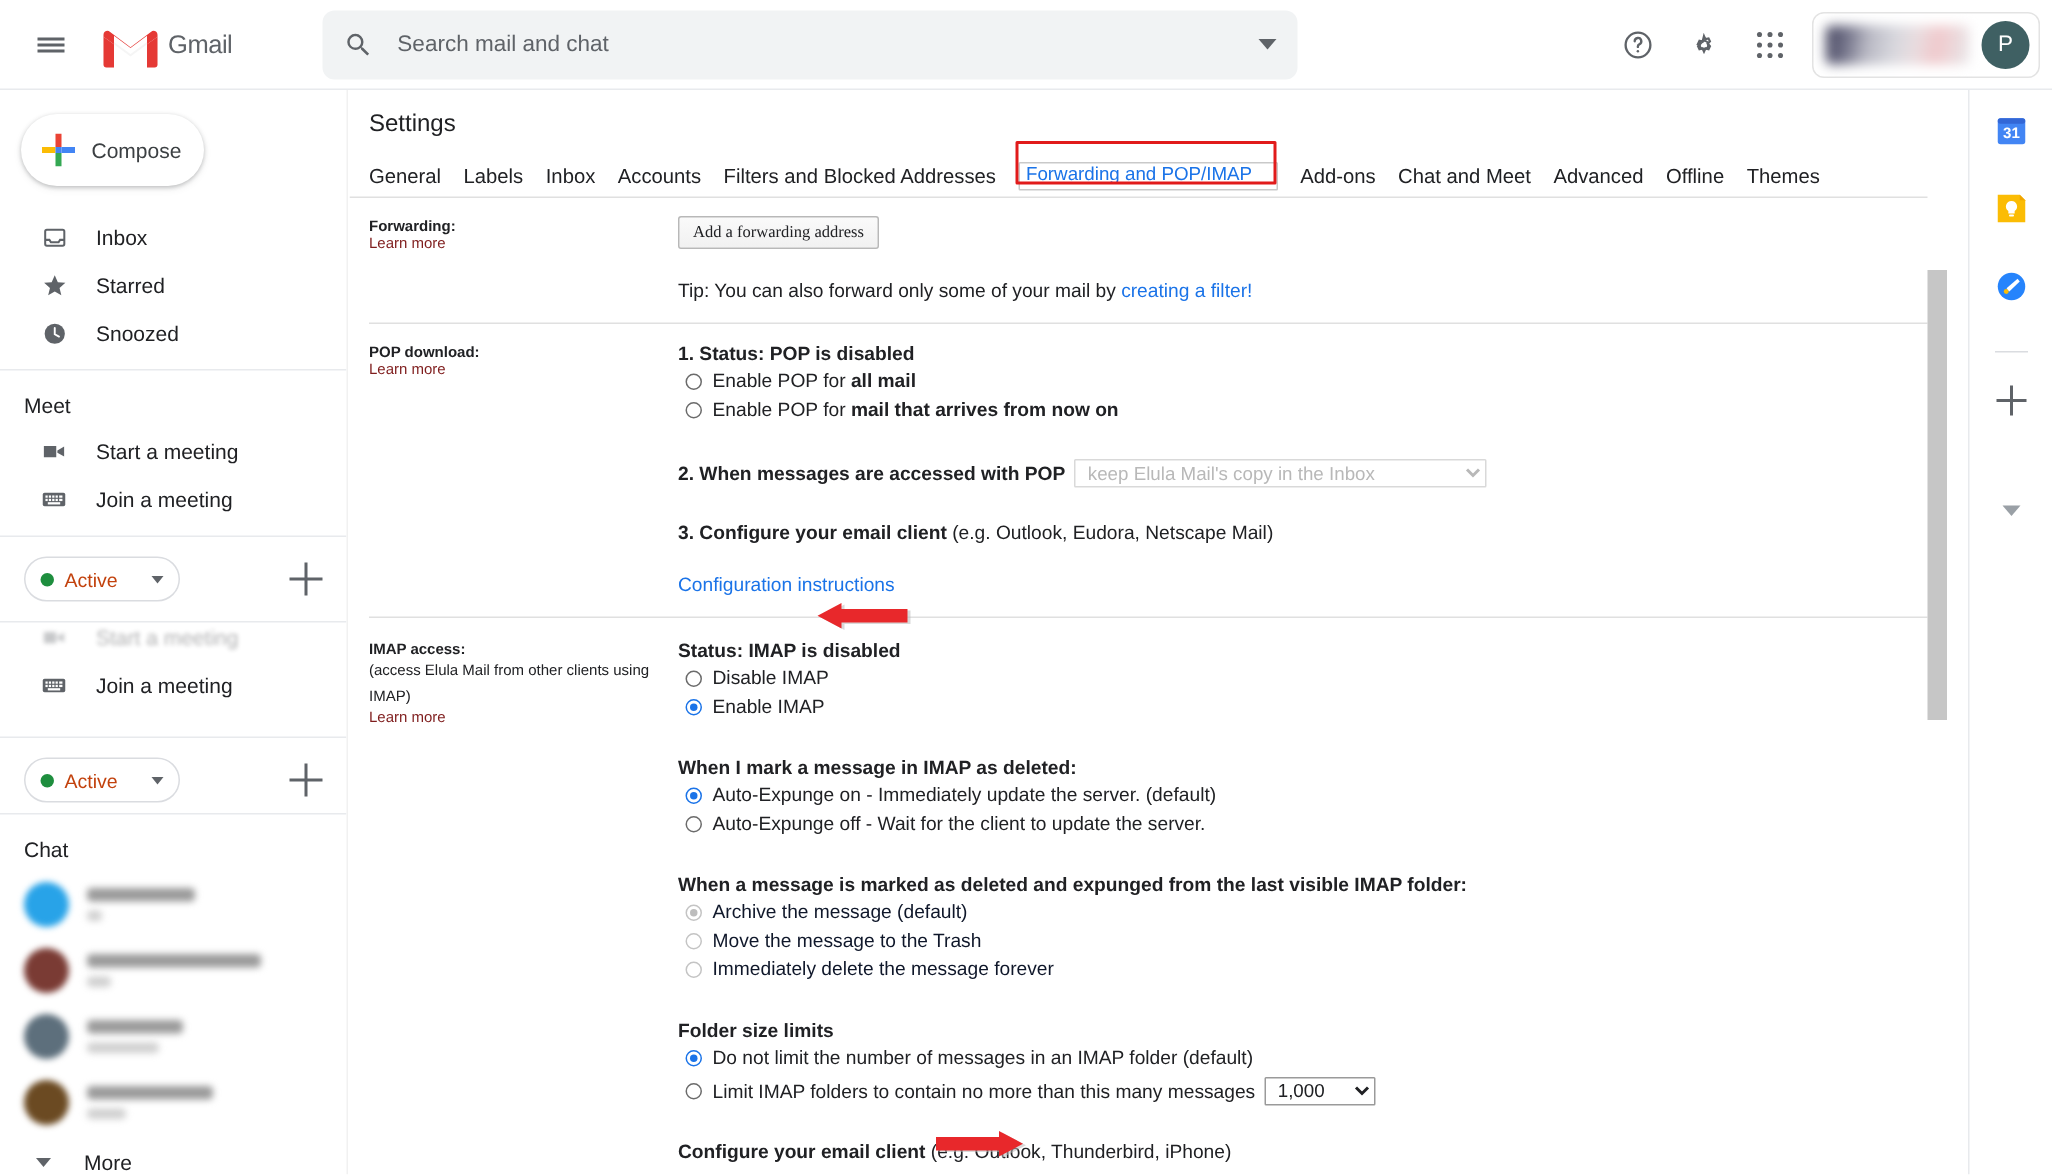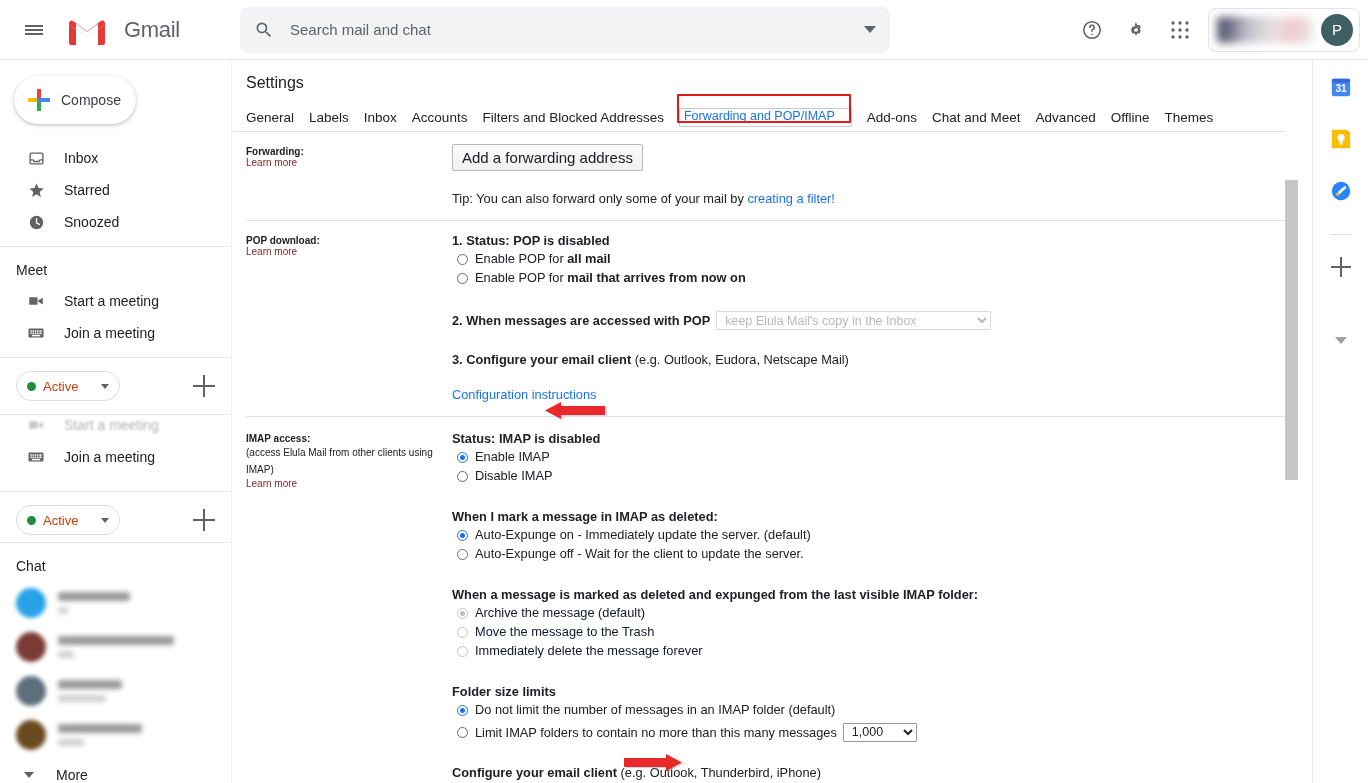--- a/index.html
+++ b/index.html
@@ -17,21 +17,21 @@
   .topbar {
     position: absolute; top: 0; left: 0; width: 1368px; height: 60px;
     background: #fff; display: flex; align-items: center;
     border-bottom: 1px solid #e8eaed;
   }
   .hamburger { width: 48px; height: 48px; margin-left: 10px; display:flex;align-items:center;justify-content:center;
     border-radius: 50%; cursor: pointer; }
   .hamburger span { display:block; width:18px; height:2px; background:#5f6368; margin:2px 0; }
   .gmail-logo { display:flex; align-items:center; margin-left: 8px; }
   .gmail-m { width: 42px; height: 32px; position: relative; }
-  .gmail-word { font-size: 22px; color: #5f6368; margin-left: 16px; letter-spacing: -0.3px; }
+  .gmail-word { font-size: 17px; color: #5f6368; margin-left: 4px; letter-spacing: -0.3px; }
 
   .searchwrap {
     margin-left: 60px; width: 650px; height: 46px;
     background: #f1f3f4; border-radius: 8px;
     display:flex; align-items:center; padding: 0 14px; cursor: text;
   }
   .search-icon { width: 20px; height: 20px; flex: 0 0 20px; }
   .search-input {
     flex: 1; border: none; outline: none; background: transparent;
     font-size: 15px; color: #202124; margin-left: 14px;
@@ -125,21 +125,21 @@
   .row { display: flex; border-bottom: 1px solid #e0e0e0; padding: 12px 0 14px 0; }
   .row.nobord { border-bottom: none; }
   .lcol { width: 206px; flex: 0 0 206px; font-size: 10px; color:#202124; padding-top: 2px;}
   .lcol b { font-weight: bold; }
   .lcol .sub { color:#202124; font-weight: normal; line-height: 17px; margin-top: 32px; }
   .link { color:#7f1d1d; cursor:pointer; }
   .link.g { color:#1a73e8; }
   .rcol { flex: 1; font-size: 12.8px; color:#202124; }
 
   .btn {
-    font-family: Liberation Sans, sans-serif; font-size: 15px; color:#202124;
+    font-family: Liberation Serif, serif; font-size: 11px; color:#202124;
     background: linear-gradient(#fafafa,#f1f1f1); border:1px solid #b8b8b8;
     border-radius: 2px; padding: 4px 9px; cursor:pointer;
   }
   .tip { margin-top: 20px; font-size: 12.8px; }
 
   .sec-hd { font-weight: bold; font-size: 12.8px; margin-bottom: 3px; }
   .opt { display:flex; align-items:flex-start; height: 19px; font-size: 12.8px; }
   .radio {
     width: 11px; height: 11px; border-radius: 50%; border:1px solid #6b6b6b;
     background:#fff; flex:0 0 11px; margin: 3px 7px 0 5px; position: relative; cursor:pointer;
@@ -489,26 +489,26 @@
       <div class="row nobord" style="padding-top:14px;">
         <div class="lcol">
           <b>IMAP access:</b><br>
           <span class="sub">(access Elula Mail from other clients using IMAP)</span><br>
           <span class="link">Learn more</span>
         </div>
         <div class="rcol">
           <div class="sec-hd">Status: IMAP is disabled</div>
 
           <div class="opt">
+            <span class="radio"></span>
+            <span>Disable IMAP</span>
+          </div>
+          <div class="opt">
             <span class="radio on"></span>
             <span>Enable IMAP</span>
-          </div>
-          <div class="opt">
-            <span class="radio"></span>
-            <span>Disable IMAP</span>
           </div>
 
           <div class="block">
             <div class="sec-hd">When I mark a message in IMAP as deleted:</div>
             <div class="opt">
               <span class="radio on"></span>
               <span>Auto-Expunge on - Immediately update the server. (default)</span>
             </div>
             <div class="opt">
               <span class="radio"></span>

